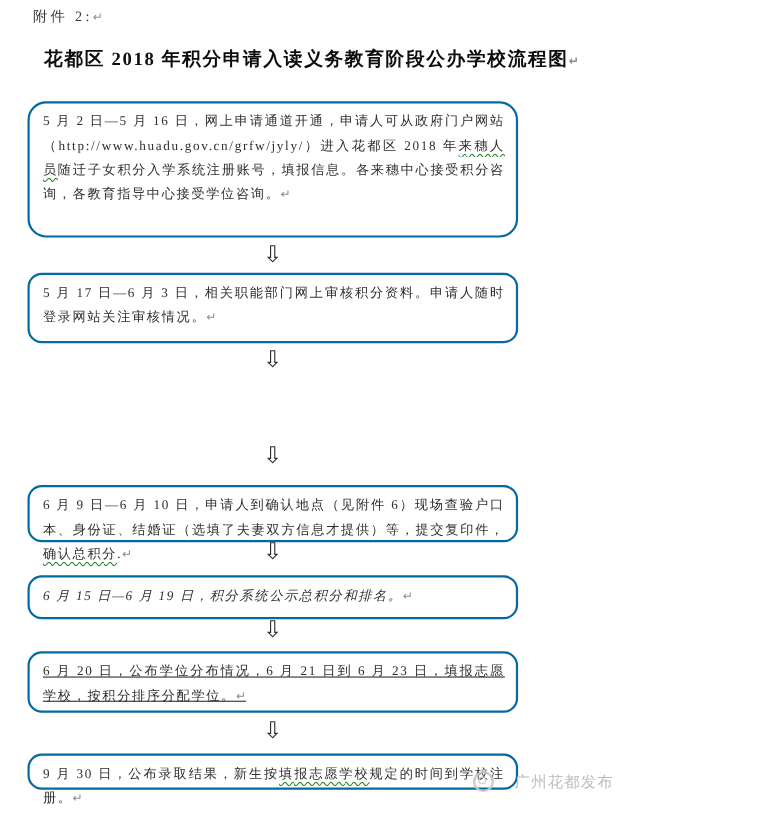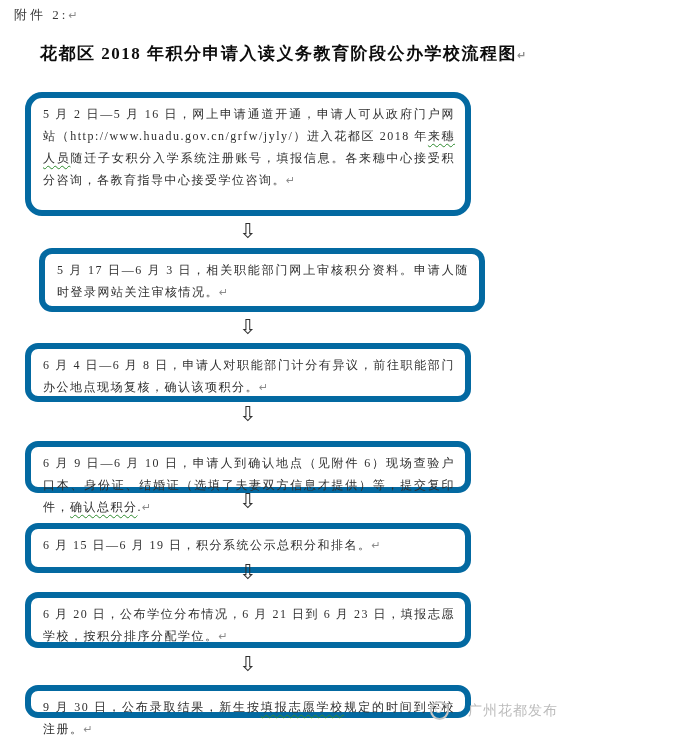--- a/index.html
+++ b/index.html
@@ -5,46 +5,46 @@
   html,body{margin:0;padding:0;background:#ffffff;}
   .page{
     position:relative;
     width:698px;height:748px;
     background:#ffffff;
     overflow:hidden;
     font-family:"Liberation Serif","DejaVu Serif",serif;
     color:#2f2f2f;
   }
   .attachment{
-    position:absolute;left:14px;top:6px;
+    position:absolute;left:30px;top:6px;
     font-size:13px;letter-spacing:3px;color:#3a3a3a;
   }
   .doc-title{
     position:absolute;left:30px;top:32px;margin:10px;
     font-size:17px;font-weight:bold;color:#0d0d0d;letter-spacing:1.5px;
     white-space:nowrap;
   }
   .fbox{
     position:absolute;left:25px;width:446px;
     box-sizing:border-box;
-    border:6px solid #0369a1;border-radius:13px;
+    border:2px solid #0369a1;border-radius:13px;
     background:#ffffff;
     padding:5px 10px 12px 12px;
   }
   .fbox p{
     margin:0;
     font-size:12px;line-height:22px;letter-spacing:1.5px;
     text-align:justify;color:#2f2f2f;
   }
   #box1{top:92px;height:124px;border-radius:17px;}
-  #box2{top:248px;height:64px;margin-left:14px;}
+  #box2{top:248px;height:64px;}
   #box3{top:343px;height:59px;}
   #box4{top:429px;height:52px;margin-top:12px;}
-  #box5{top:523px;height:50px;}
-  #box6{top:592px;height:56px;}
+  #box5{top:523px;height:40px;font-style:italic;}
+  #box6{top:592px;height:56px;text-decoration:underline;}
   #box7{top:685px;height:33px;}
   .wavy{
     text-decoration:underline;
     text-decoration-style:wavy;
     text-decoration-color:#2e8b2e;
     text-decoration-thickness:1px;
     text-underline-offset:3px;
   }
   .mark{
     color:#8c8c8c;letter-spacing:0;font-size:11px;
@@ -102,23 +102,20 @@
   </div>
 
   <div class="arrow" id="arrow1">⇩</div>
 
   <div class="fbox" id="box2">
     <p><span>5 月 17 日—6 月 3 日，相关职能部门网上审核积分资料。申请人随时登录网站关注审核情况。</span><span class="mark">↵</span></p>
   </div>
 
   <div class="arrow" id="arrow2">⇩</div>
 
-  <div class="fbox" id="box3">
-    <p><span>6 月 4 日—6 月 8 日，申请人对职能部门计分有异议，前往职能部门办公地点现场复核，确认该项积分。</span><span class="mark">↵</span></p>
-  </div>
 
   <div class="arrow" id="arrow3">⇩</div>
 
   <div class="fbox" id="box4">
     <p><span>6 月 9 日—6 月 10 日，申请人到确认地点（见附件 6）现场查验户口本、身份证、结婚证（选填了夫妻双方信息才提供）等，提交复印件，</span><span class="wavy">确认总积分</span><span>.</span><span class="mark">↵</span></p>
   </div>
 
   <div class="arrow" id="arrow4">⇩</div>
 
   <div class="fbox" id="box5">

